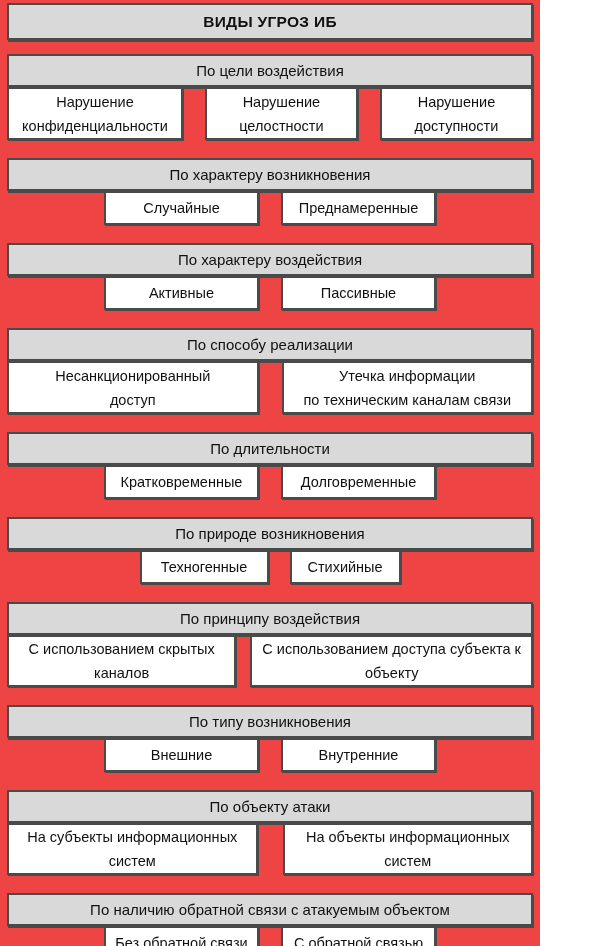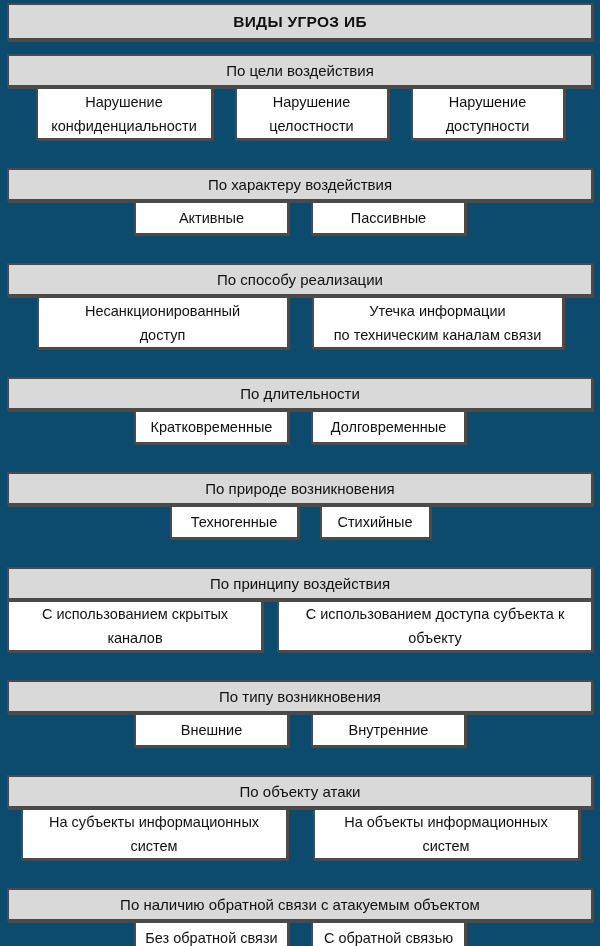--- a/index.html
+++ b/index.html
@@ -3,42 +3,42 @@
 <meta charset="utf-8">
 <style>
   html, body {
     margin: 0;
     padding: 0;
     background: #ffffff;
     font-family: "Liberation Sans", "DejaVu Sans", sans-serif;
     color: #111111;
   }
   .page {
-    width: 600px;
+    width: 540px;
     height: 946px;
     box-sizing: border-box;
     padding: 3px 7px 0 7px;
-    background: #0c4a6e;
+    background: #ef4444;
     overflow: hidden;
   }
   .title-box {
     box-sizing: border-box;
     height: 37px;
     border: 2px solid #4a4a4a;
     box-shadow: 1px 2px 0 #4a4a4a;
     background: #d9d9d9;
     display: flex;
     align-items: center;
     justify-content: center;
     font-weight: bold;
     font-size: 15.5px;
     letter-spacing: 0.3px;
     margin-bottom: 14px;
   }
-  .section { margin-bottom: 28px; }
+  .section { margin-bottom: 18px; }
   .hdr {
     box-sizing: border-box;
     height: 33px;
     border: 2px solid #4a4a4a;
     box-shadow: 1px 2px 0 #4a4a4a;
     background: #d9d9d9;
     display: flex;
     align-items: center;
     justify-content: center;
     font-size: 15px;
@@ -89,20 +89,27 @@
         <div class="hdr">По цели воздействия</div>
         <div class="row">
           <div class="child">Нарушение
 конфиденциальности</div>
           <div class="child">Нарушение
 целостности</div>
           <div class="child">Нарушение
 доступности</div>
         </div>
       </div>
+      <div class="section s2">
+        <div class="hdr">По характеру возникновения</div>
+        <div class="row">
+          <div class="child">Случайные</div>
+          <div class="child">Преднамеренные</div>
+        </div>
+      </div>
       <div class="section s3">
         <div class="hdr">По характеру воздействия</div>
         <div class="row">
           <div class="child">Активные</div>
           <div class="child">Пассивные</div>
         </div>
       </div>
       <div class="section s4">
         <div class="hdr">По способу реализации</div>
         <div class="row">

